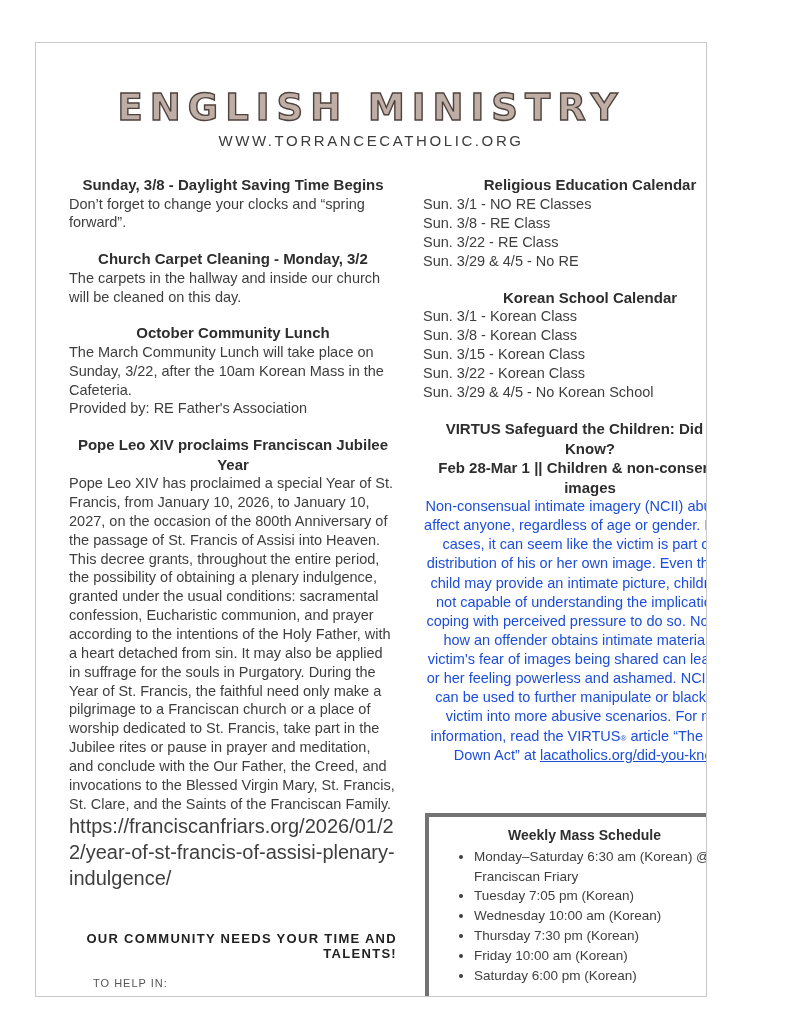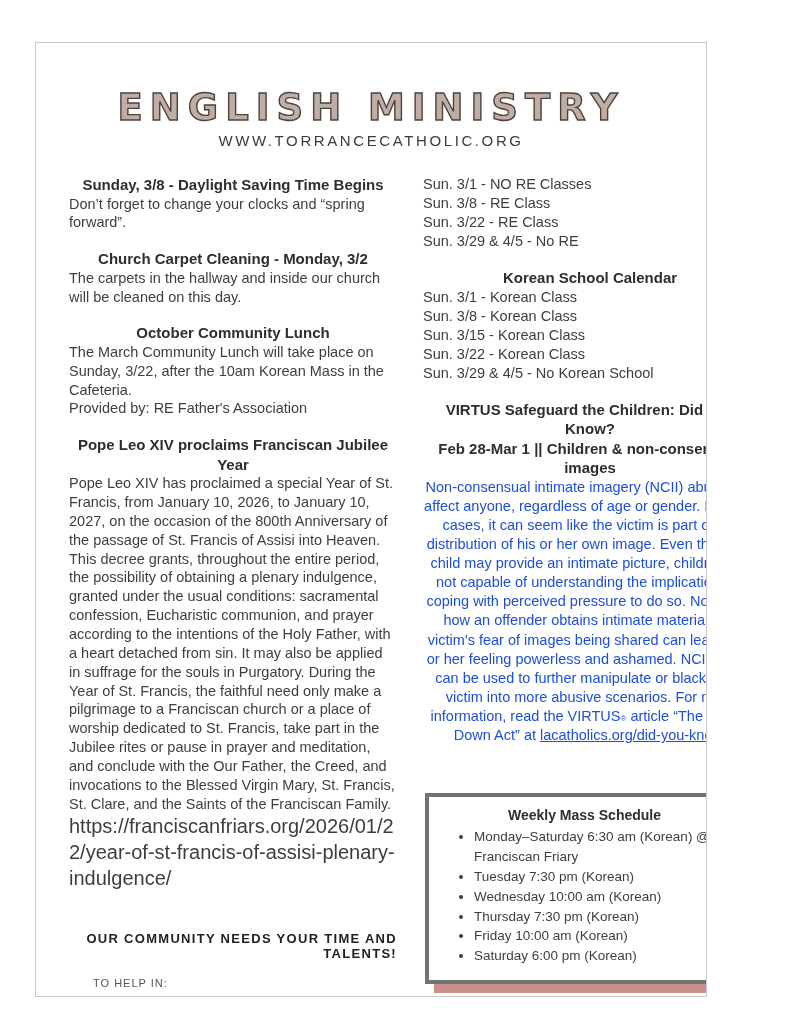--- a/index.html
+++ b/index.html
@@ -171,20 +171,21 @@
           </ul>
         </div>
 
       </div>
 
     </div>
 
     <div class="col-right">
 
       <div class="section">
+        <div class="sec-heading">Religious Education Calendar</div>
         <ul class="cal-list">
           <li>Sun. 3/1 - NO RE Classes</li>
           <li>Sun. 3/8 - RE Class</li>
           <li>Sun. 3/22 - RE Class</li>
           <li>Sun. 3/29 &amp; 4/5 - No RE</li>
         </ul>
       </div>
 
       <div class="section">
         <div class="sec-heading">Korean School Calendar</div>
@@ -200,21 +201,21 @@
       <div class="section">
         <div class="sec-heading">VIRTUS Safeguard the Children: Did You Know?</div>
         <div class="sec-heading">Feb 28-Mar 1 || Children &amp; non-consensual images</div>
         <div class="virtus-body"><span>Non-consensual intimate imagery (NCII) abuse can affect anyone, regardless of age or gender. In many cases, it can seem like the victim is part of the distribution of his or her own image. Even though a child may provide an intimate picture, children are not capable of understanding the implications or coping with perceived pressure to do so. No matter how an offender obtains intimate material, the victim's fear of images being shared can leave him or her feeling powerless and ashamed. NCII abuse can be used to further manipulate or blackmail a victim into more abusive scenarios. For more information, read the </span><span>VIRTUS</span><span class="reg-mark">®</span><span> article “The Take It Down Act” at </span><span class="inline-link">lacatholics.org/did-you-know</span><span>.</span></div>
       </div>
 
       <div class="mass-box">
         <div class="mass-heading">Weekly Mass Schedule</div>
         <ul class="mass-list">
           <li>Monday–Saturday 6:30 am (Korean) @ Franciscan Friary</li>
-          <li>Tuesday 7:30 pm (Korean)</li>
+          <li>Tuesday 7:05 pm (Korean)</li>
           <li>Wednesday 10:00 am (Korean)</li>
           <li>Thursday 7:30 pm (Korean)</li>
           <li>Friday 10:00 am (Korean)</li>
           <li>Saturday 6:00 pm (Korean)</li>
 
         </ul>
       </div>
 
     </div>
   </div>

